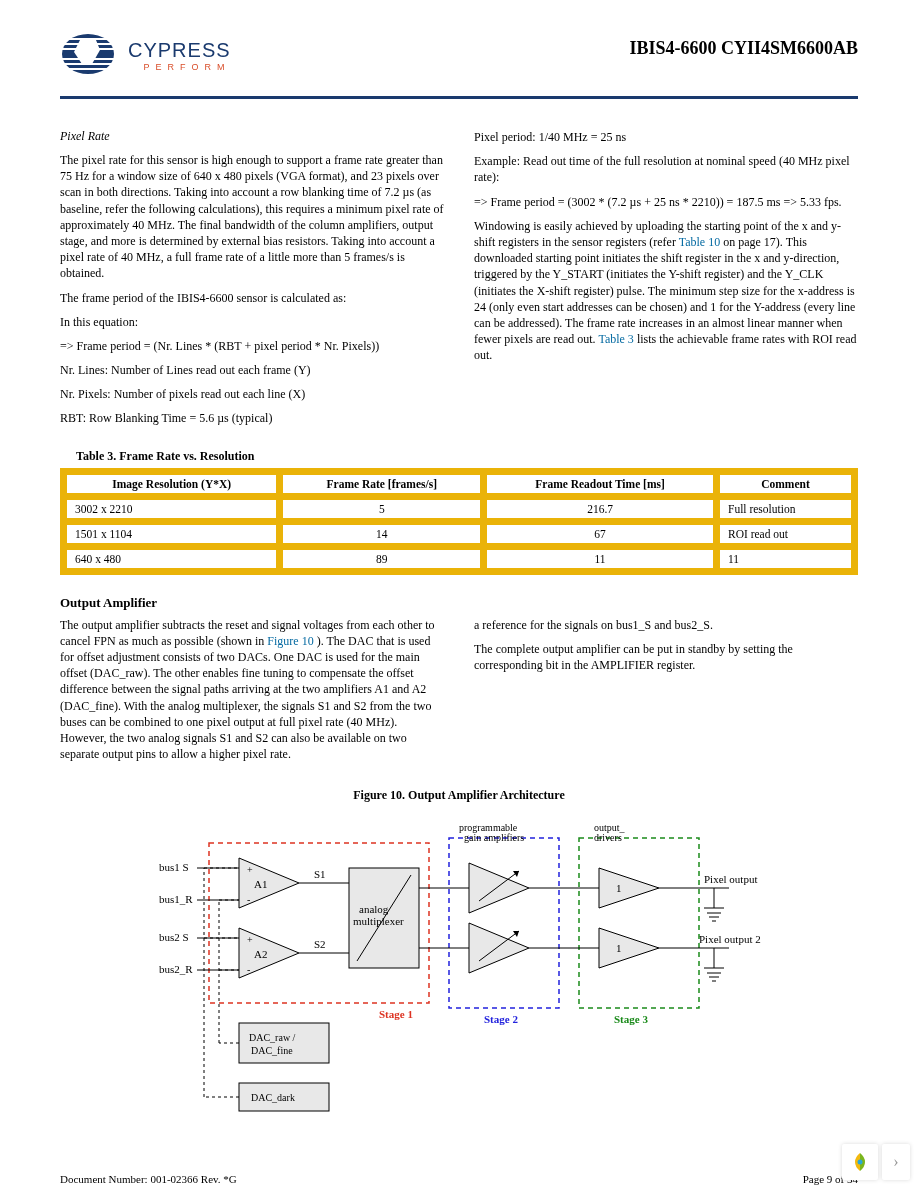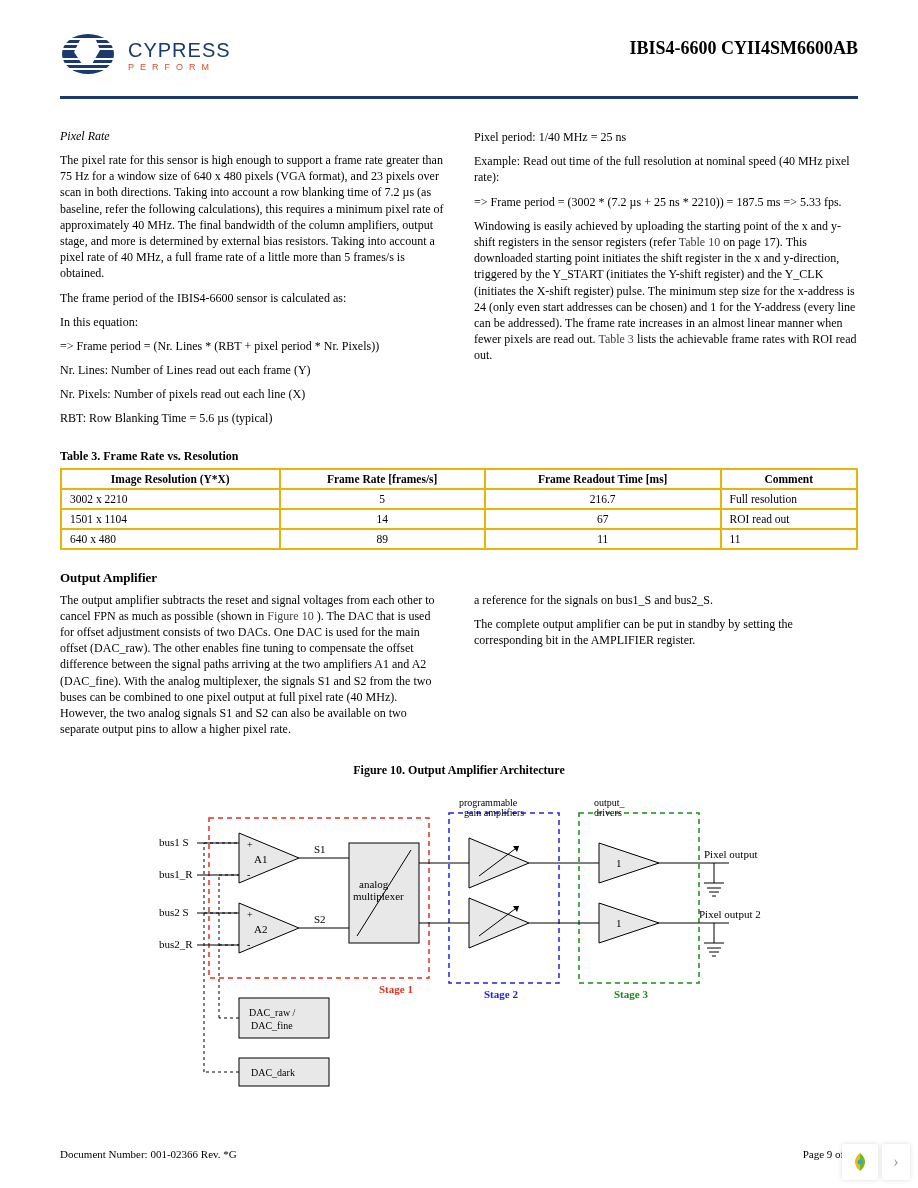--- a/index.html
+++ b/index.html
@@ -42,21 +42,21 @@
     font-family: Arial, sans-serif;
     font-size: 20px;
     letter-spacing: 1px;
     font-weight: normal;
   }
   .logo-sub {
     font-family: Arial, sans-serif;
     font-size: 9px;
     letter-spacing: 6px;
     color: #d94e2a;
-    text-align: left;
+    text-align: right;
   }
   .doc-title {
     font-family: Georgia, serif;
     font-size: 18px;
     font-weight: bold;
     color: #000;
     margin-bottom: 21px;
   }
   .cols {
     display: flex;
@@ -73,34 +73,34 @@
   .section-title-bold {
     font-weight: bold;
     font-size: 13px;
     margin: 10px 0 6px 0;
   }
   p {
     margin: 0 0 8px 0;
     line-height: 1.35;
   }
   .link {
-    color: #404040;
+    color: #0369a1;
   }
   .table-caption {
     font-weight: bold;
     font-size: 12px;
-    margin: 14px 0 4px 0;
+    margin: 14px 0 4px 16px;
   }
   table.data {
     border-collapse: collapse;
     width: 100%;
     font-size: 11.5px;
   }
   table.data th, table.data td {
-    border: 2px solid #eab308;
+    border: 7px solid #eab308;
     padding: 3px 8px;
     text-align: left;
   }
   table.data th {
     font-weight: bold;
     text-align: center;
   }
   table.data td.center {
     text-align: center;
   }

